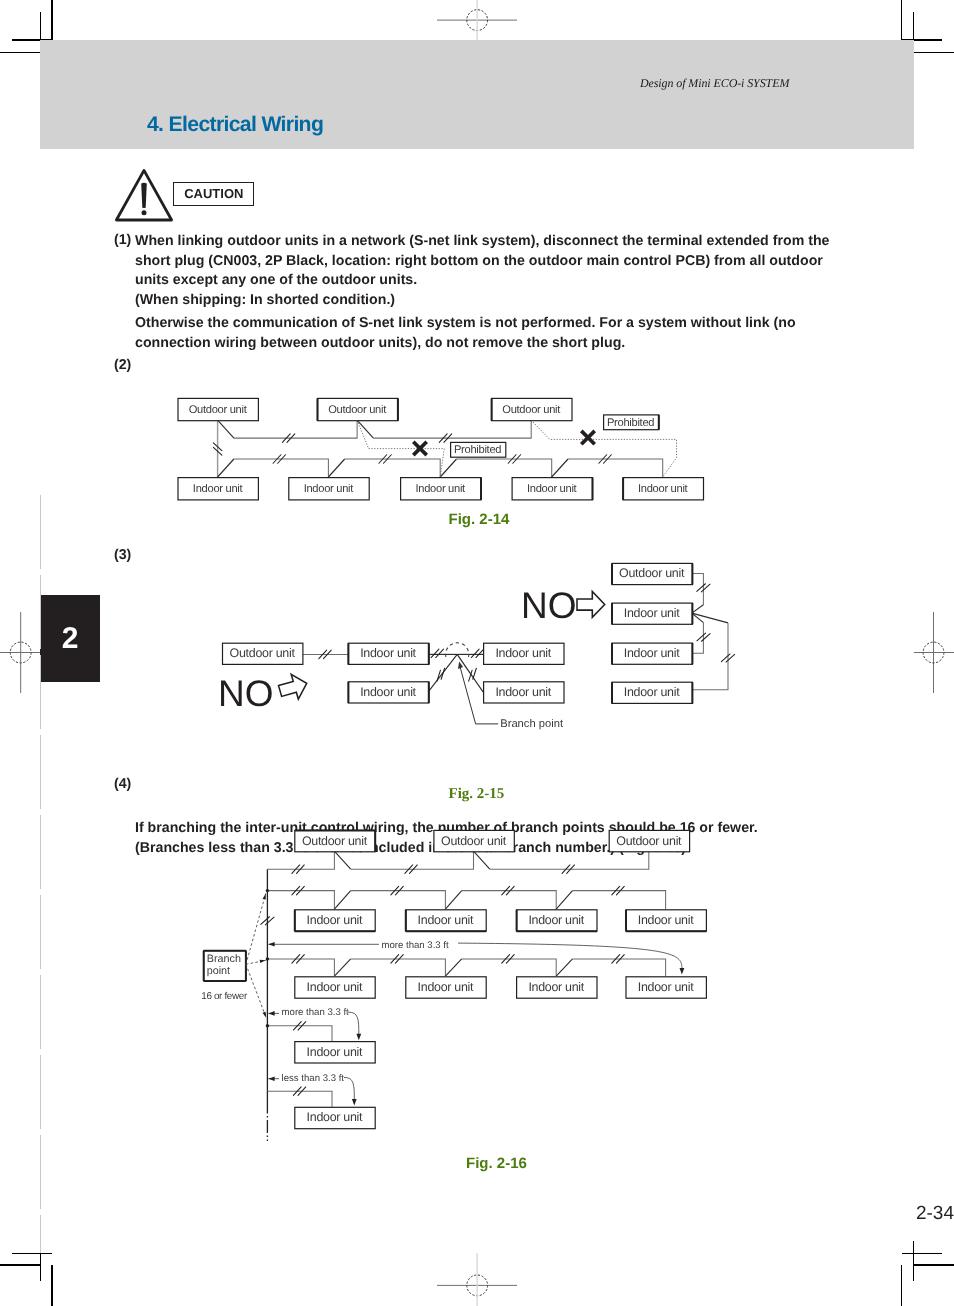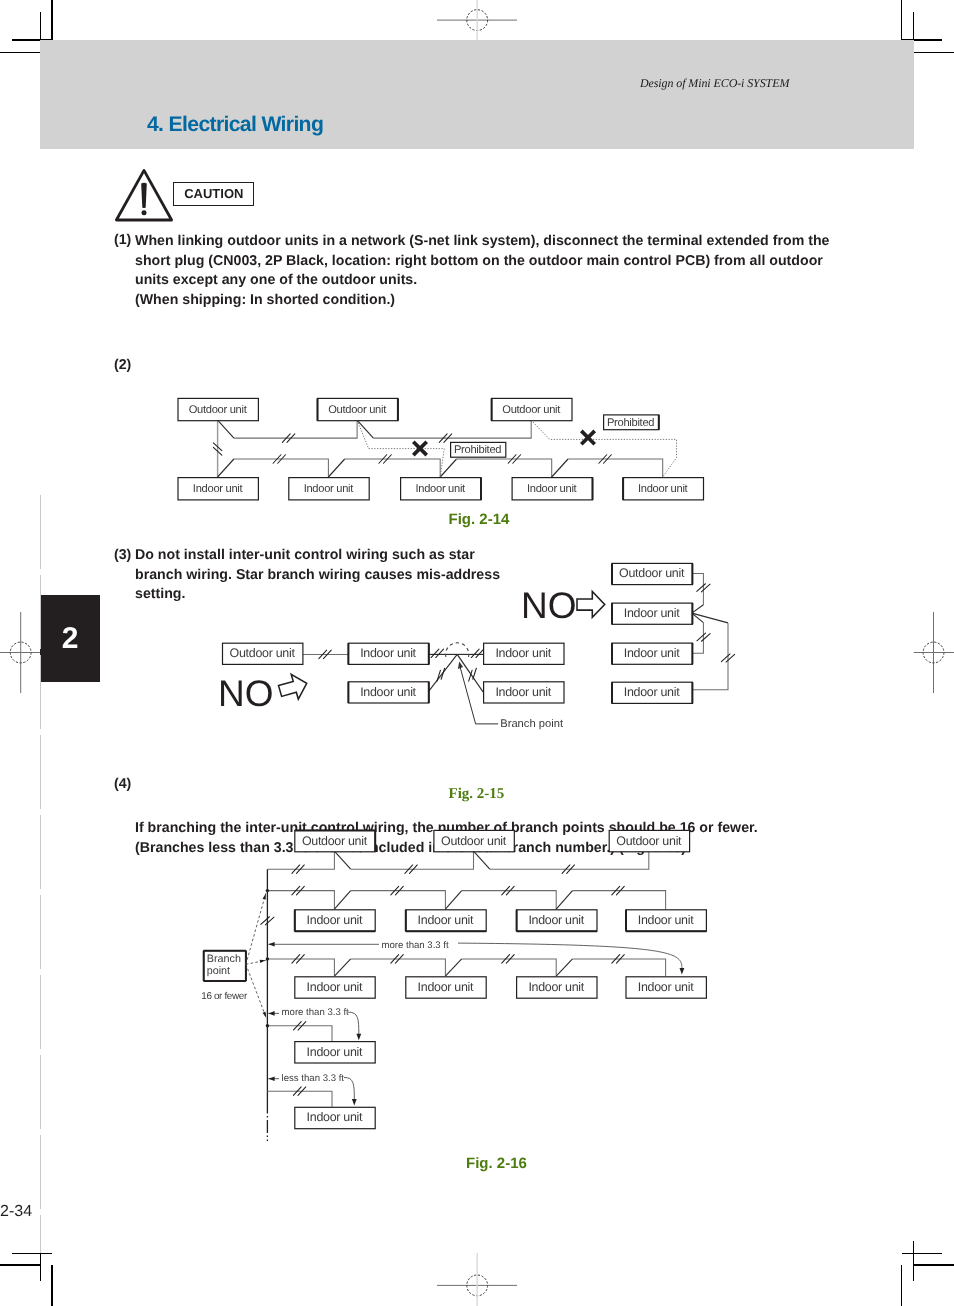--- a/index.html
+++ b/index.html
@@ -16,21 +16,21 @@
   
   #chapter-tab{position:absolute;left:40px;top:595px;width:60px;height:87px;background:#231f20;}
   #chapter-tab span{position:absolute;left:0;top:0;width:60px;height:87px;display:flex;align-items:center;
       justify-content:center;color:#fff;font-size:30px;font-weight:bold;}
   
   #left-guide{position:absolute;left:40px;top:495px;width:1px;height:758px;
       background:repeating-linear-gradient(to bottom,#c8c8c8 0px,#c8c8c8 74px,rgba(0,0,0,0) 74px,rgba(0,0,0,0) 80px);}
   
   .body-txt{position:absolute;font-size:14.2px;font-weight:bold;color:#231f20;line-height:19.65px;white-space:pre;}
   .figcap{position:absolute;font-size:15px;font-weight:bold;color:#4d7c0f;white-space:nowrap;}
-  #page-number{position:absolute;left:0;top:1203px;width:954px;text-align:left;font-size:16px;color:#231f20;}
+  #page-number{position:absolute;left:0;top:1203px;width:954px;text-align:right;font-size:19px;color:#231f20;}
   
   #caution-box{position:absolute;left:173.4px;top:181.9px;width:80.8px;height:24.1px;border:1.5px solid #231f20;
       box-sizing:border-box;}
   #caution-box span{position:absolute;left:0;top:0;width:100%;height:100%;display:flex;align-items:center;
       justify-content:center;font-size:13px;font-weight:bold;color:#231f20;}
   svg{display:block;}
   svg text{-webkit-font-smoothing:antialiased;}
   body{text-rendering:geometricPrecision;}
   text{font-family:"Liberation Sans",sans-serif;}
 </style>
@@ -94,27 +94,26 @@
   </svg>
   <div id="caution-box">
     <span>CAUTION</span>
   </div>
 
   <div class="body-txt" style="left:114px;top:231px;">(1)</div>
   <div class="body-txt" style="left:135px;top:232px;">When linking outdoor units in a network (S-net link system), disconnect the terminal extended from the
 short plug (CN003, 2P Black, location: right bottom on the outdoor main control PCB) from all outdoor
 units except any one of the outdoor units.
 (When shipping: In shorted condition.)</div>
+  <div class="body-txt" style="left:135px;top:314px;">Otherwise the communication of S-net link system is not performed. For a system without link (no
+connection wiring between outdoor units), do not remove the short plug.</div>
 
   <div class="body-txt" style="left:114px;top:356px;">(2)</div>
 
   <div class="body-txt" style="left:114px;top:546px;">(3)</div>
-  <div class="body-txt" style="left:135px;top:546px;">Do not install inter-unit control wiring such as star
-branch wiring. Star branch wiring causes mis-address
-setting.</div>
 
   <div class="body-txt" style="left:114px;top:775px;">(4)</div>
   <div class="body-txt" style="left:135px;top:819px;">If branching the inter-unit control wiring, the number of branch points should be 16 or fewer.
 (Branches less than 3.3 ft. are not included in the total branch number.) (Fig. 2-16)</div>
 
   <svg class="abs" style="left:0px;top:0px;" width="954" height="1306" id="figlayer">
       <path d="M217.60000000000002,420.1 L233.90000000000003,438.1" stroke="#2e2e2e" stroke-width="1.15" fill="none"></path>
       <path d="M233.90000000000003,438.1 L357.09999999999997,438.1 L357.09999999999997,420.1" stroke="#6d6d6d" stroke-width="1.05" fill="none"></path>
       <path d="M357.09999999999997,420.1 L373.4,438.1" stroke="#2e2e2e" stroke-width="1.15" fill="none"></path>
       <path d="M373.4,438.1 L531.2,438.1 L531.2,420.1" stroke="#6d6d6d" stroke-width="1.05" fill="none"></path>

